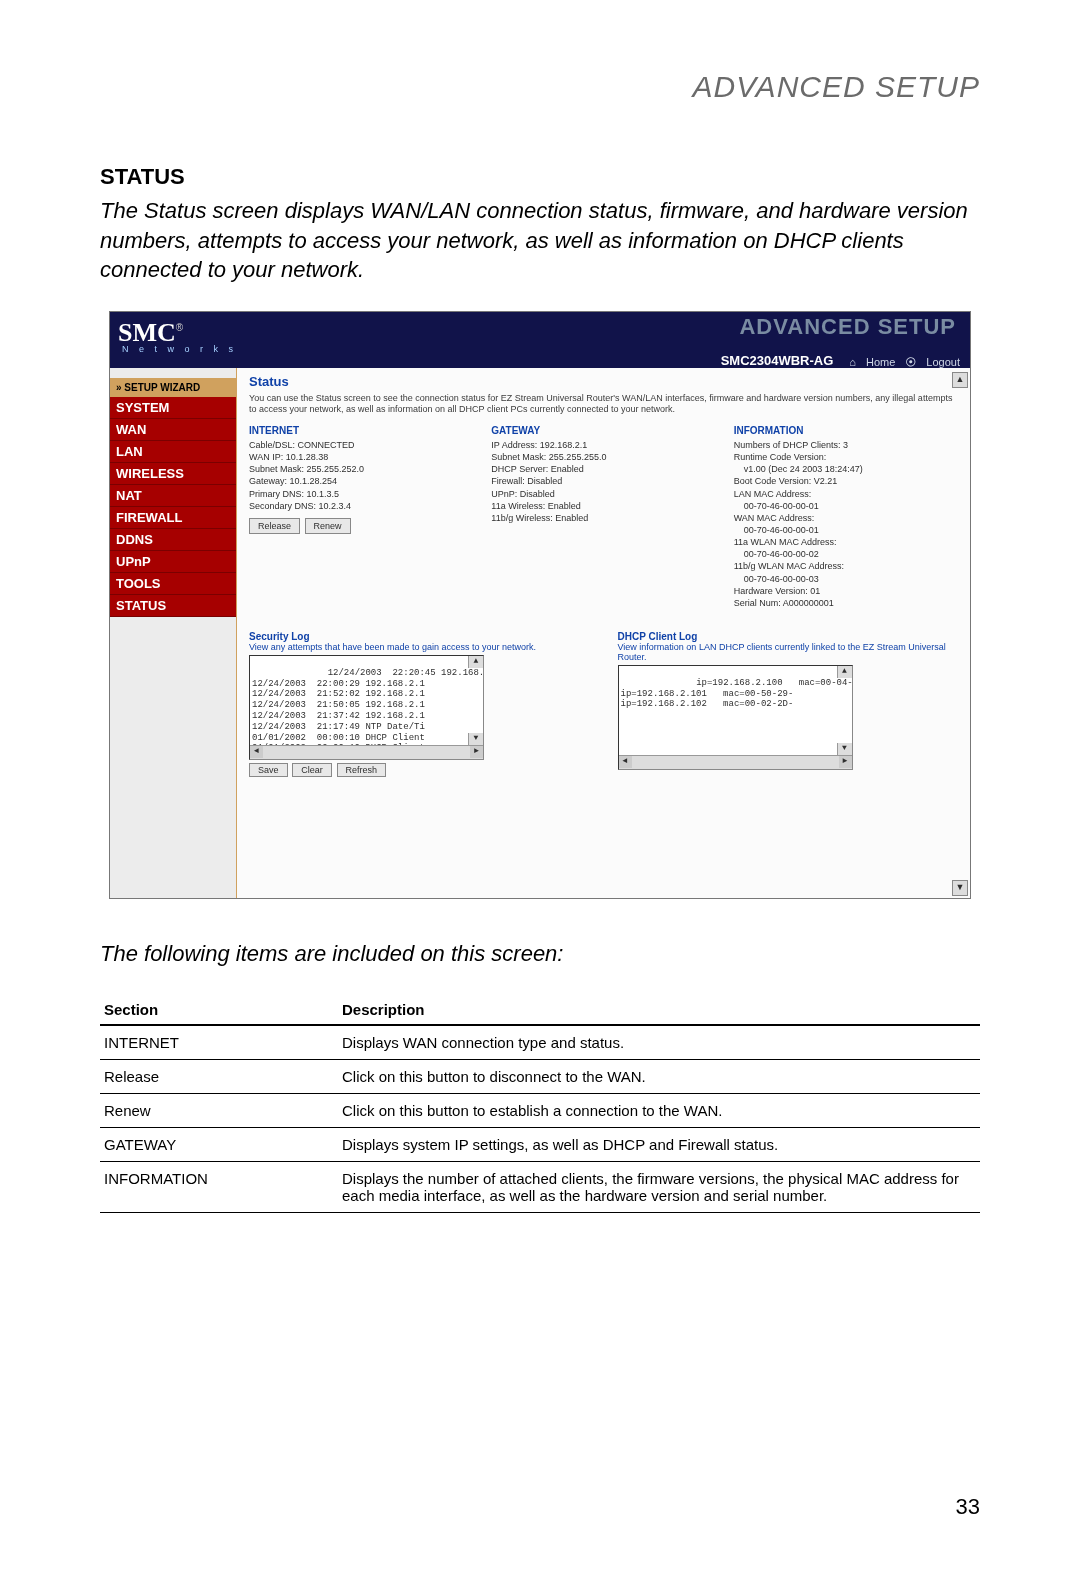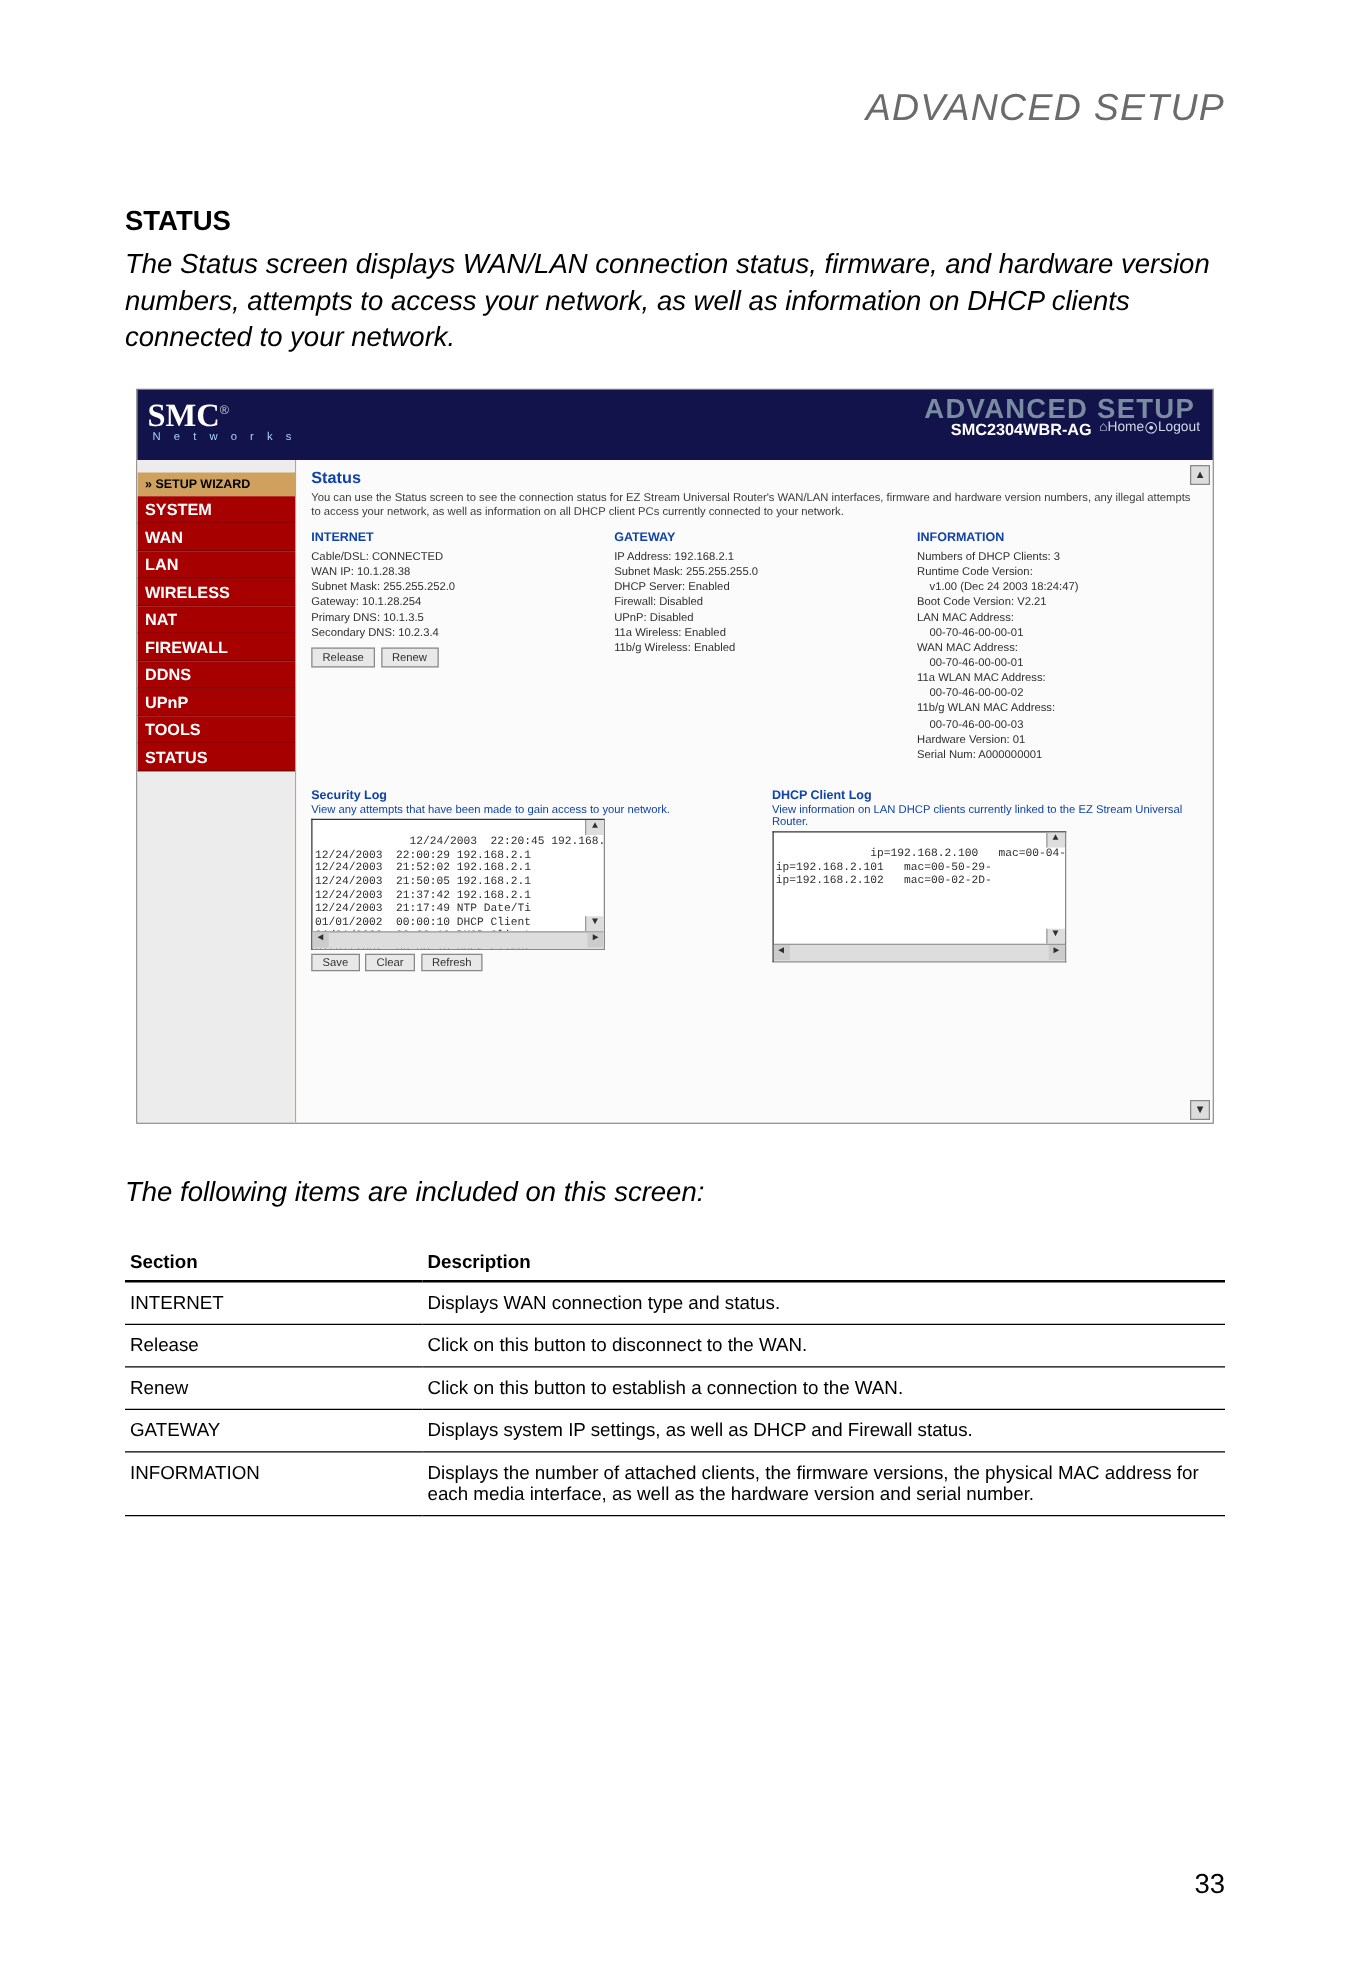--- a/index.html
+++ b/index.html
@@ -75,24 +75,25 @@
   .shot-adv {
     position: absolute;
     right: 14px; top: 2px;
     font-size: 22px;
     font-weight: bold;
     color: #7a8ca2;
     letter-spacing: 1px;
   }
   .shot-model-bar {
     position: absolute;
-    right: 0; bottom: 12px;
+    right: 0; bottom: 0;
     height: 20px;
     display: flex;
-    align-items: flex-start;
+    align-items: flex-end;
+    gap: 10px;
     padding-right: 10px;
     color: #cfd7e6;
     font-size: 11px;
   }
   .shot-model-bar .model { font-weight: bold; color: #fff; font-size: 13px; margin-right: 6px;}
   .shot-model-bar .hlink { color: #cfd7e6; }
   
   .shot-body {
     display: flex;
     background: #ececec;

